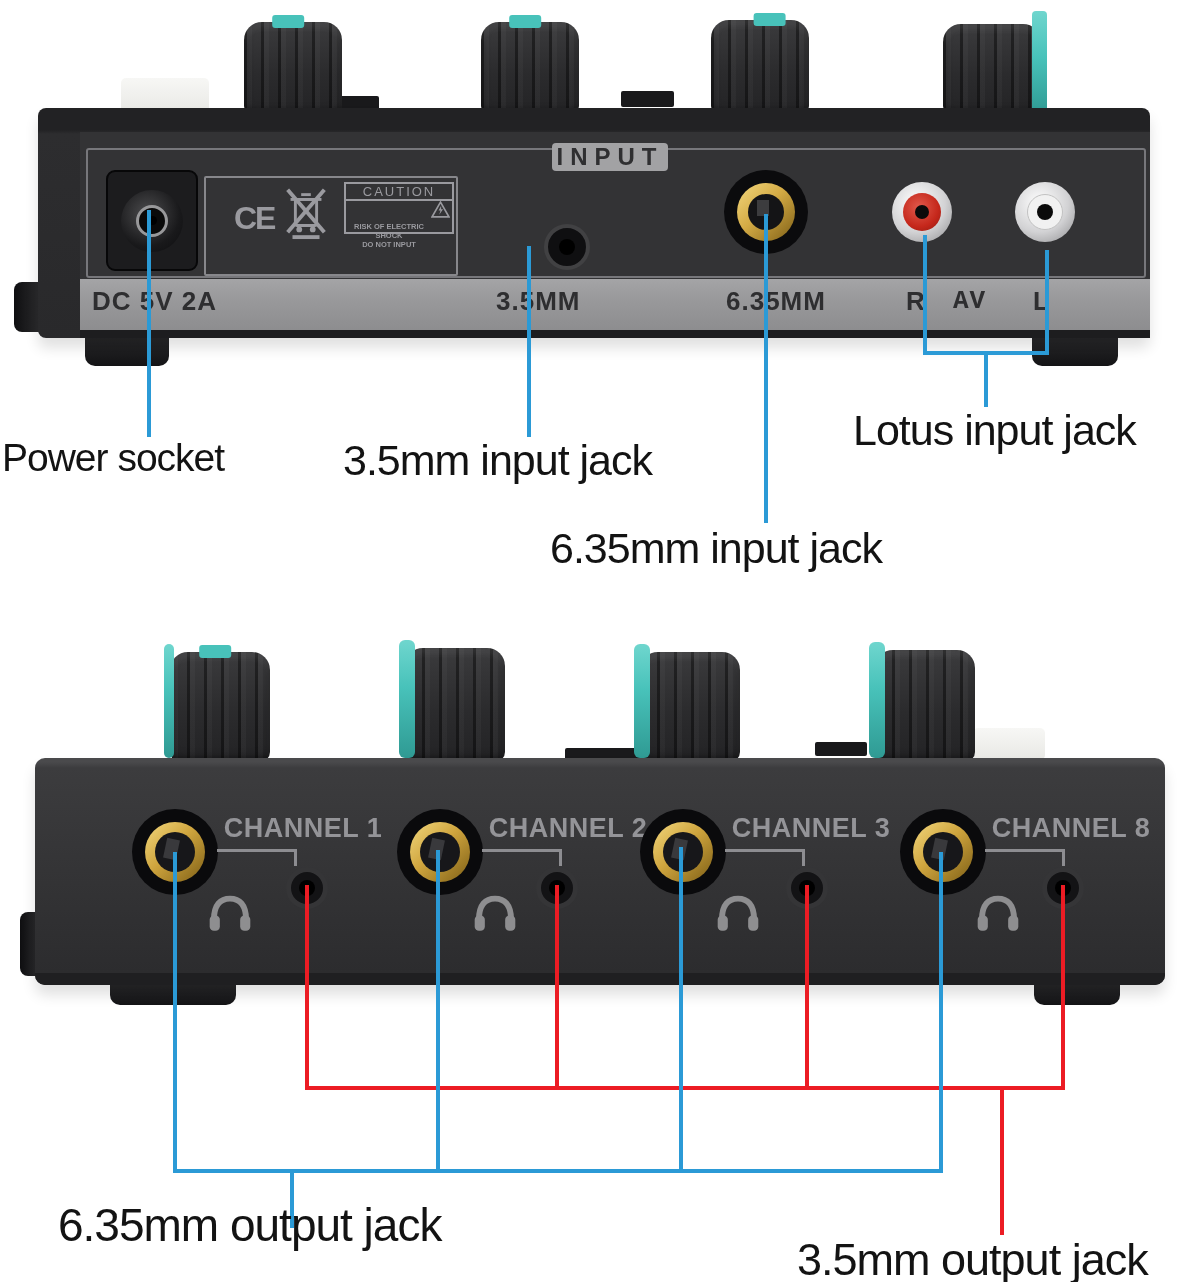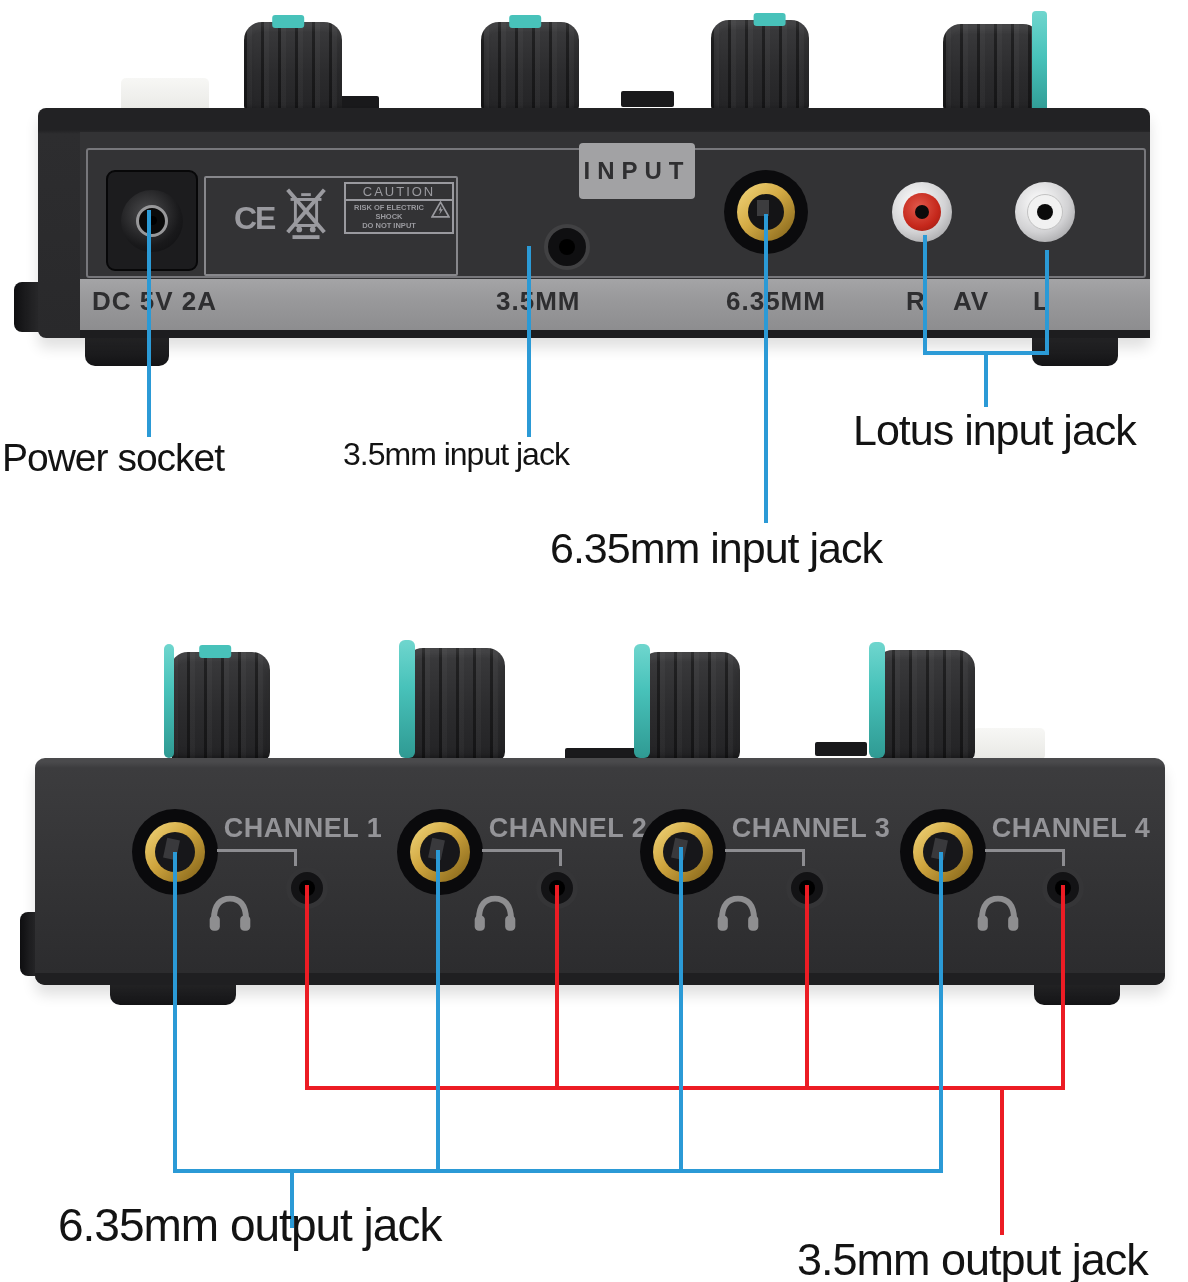--- a/index.html
+++ b/index.html
@@ -35,21 +35,21 @@
     border-radius:8px;box-shadow:0 10px 14px rgba(0,0,0,.12);}
   .back-face{position:absolute;left:42px;top:24px;width:1070px;height:150px;
     background:#333335;}
   .back-outline{position:absolute;left:48px;top:40px;width:1056px;height:126px;
     border:2px solid #77777b;border-radius:3px;}
   .back-strip{position:absolute;left:42px;top:171px;width:1070px;height:51px;
     background:linear-gradient(180deg,#a4a4a6,var(--strip-gray) 40%,#8d8d8f);}
   .back-bottom{position:absolute;left:42px;top:222px;width:1070px;height:8px;background:#1d1d1f;}
   .strip-text{position:absolute;top:178px;font-weight:bold;font-size:26px;color:#2e2e30;letter-spacing:1px;}
 
-  .input-tab{position:absolute;left:541px;top:35px;width:116px;height:56px;z-index:12;
+  .input-tab{position:absolute;left:514px;top:35px;width:116px;height:28px;z-index:12;
     background:#a2a2a4;border-radius:4px;display:flex;align-items:center;justify-content:center;
     font-weight:bold;font-size:24px;letter-spacing:7px;color:#2f2f31;}
 
   .foot{position:absolute;background:linear-gradient(180deg,#2a2a2c,#141416);
     border-radius:4px 4px 10px 10px;z-index:3;}
   .side-plug{position:absolute;background:linear-gradient(90deg,#0e0e10,#2c2c2e);
     border-radius:8px 0 0 8px;z-index:3;}
 
   
   .dc-house{position:absolute;left:68px;top:62px;width:88px;height:97px;background:#1c1c1e;
@@ -61,21 +61,21 @@
     display:flex;align-items:center;justify-content:center;}
   .dc-hole{width:9px;height:9px;border-radius:50%;background:#000;}
 
   
   .silk{position:absolute;left:166px;top:68px;width:250px;height:96px;
     border:2px solid #87878b;border-radius:2px;color:#9a9a9f;}
   .ce{position:absolute;left:28px;top:22px;font-size:32px;font-weight:bold;letter-spacing:-2px;color:#9a9a9f;}
   .caution-box{position:absolute;left:138px;top:4px;width:106px;height:48px;border:2px solid #9a9a9f;}
   .caution-title{font-weight:normal;font-size:13px;letter-spacing:2px;text-align:center;
     border-bottom:2px solid #9a9a9f;line-height:15px;}
-  .caution-l1{font-size:7.5px;font-weight:bold;text-align:center;line-height:9px;margin-top:2px;width:86px;}
+  .caution-l1{font-size:7.5px;font-weight:bold;text-align:center;line-height:9px;margin-top:21px;width:86px;}
   .caution-l2{font-size:7.5px;font-weight:bold;text-align:center;line-height:9px;width:86px;}
   .brand{position:absolute;left:100px;top:56px;font-size:12.5px;font-weight:bold;
     letter-spacing:1.1px;line-height:13.5px;color:#97979b;white-space:nowrap;}
 
   
   .jack35-back{position:absolute;left:506px;top:116px;width:46px;height:46px;border-radius:50%;
     background:#0f0f11;border:4px solid #414143;display:flex;align-items:center;justify-content:center;box-sizing:border-box;}
   .jack35-back .hole{width:16px;height:16px;border-radius:50%;background:#000;}
   .jack635-back{position:absolute;left:686px;top:62px;width:84px;height:84px;border-radius:50%;
     background:#0b0b0d;display:flex;align-items:center;justify-content:center;}
@@ -113,21 +113,21 @@
   .bracket-v{position:absolute;top:849px;width:3px;height:17px;background:#8d8d91;z-index:12;}
   .jack35f{position:absolute;top:867px;width:42px;height:42px;border-radius:50%;z-index:12;box-sizing:border-box;
     background:#131315;border:5px solid #353537;display:flex;align-items:center;justify-content:center;}
   .jack35f .hole35{width:16px;height:16px;border-radius:50%;background:#000;}
   .hp{position:absolute;top:890px;width:44px;height:46px;z-index:12;}
 
   
   .overlay{position:absolute;left:0;top:0;z-index:40;pointer-events:none;}
   .lbl{position:absolute;z-index:50;color:#131313;letter-spacing:-1px;white-space:nowrap;}
   .lbl-power{left:2px;top:436px;font-size:39px;}
-  .lbl-in35{left:343px;top:436px;font-size:32px;}
+  .lbl-in35{left:343px;top:436px;font-size:43px;}
   .lbl-lotus{left:853px;top:406px;font-size:43px;}
   .lbl-in635{left:550px;top:524px;font-size:43px;}
   .lbl-out635{left:58px;top:1198px;font-size:46px;}
   .lbl-out35{left:797px;top:1234px;font-size:45px;}
 </style>
 </head>
 <body>
 
 <div class="stage">
 
@@ -206,21 +206,21 @@
     <div class="rca" style="left:977px;top:74px;">
       <div class="rca-white-ring">
           <div class="rca-hole" style="width:16px;height:16px;"></div>
         </div>
     </div>
 
     <span class="strip-text" style="left:54px;">DC 5V 2A</span>
     <span class="strip-text" style="left:458px;">3.5MM</span>
     <span class="strip-text" style="left:688px;">6.35MM</span>
     <span class="strip-text" style="left:868px;">R</span>
-    <span class="strip-text" style="left:915px;">AV</span>
+    <span class="strip-text" style="left:915px;font-family:Liberation Mono, monospace;">AV</span>
     <span class="strip-text" style="left:995px;">L</span>
   </div>
 
   <div class="switch-white" style="left:973px;top:728px;width:72px;height:32px;"></div>
   <div class="knob" style="left:170px;top:652px;width:100px;height:110px;">
       <span class="teal-top"></span>
       <span class="teal-left" style="width:10px;"></span>
     </div>
   <div class="knob" style="left:405px;top:648px;width:100px;height:114px;">
       <span class="teal-left"></span>
@@ -295,21 +295,21 @@
           <rect x="2" y="27" width="12" height="18" rx="5" fill="#8e8e90"></rect>
           <rect x="38" y="27" width="12" height="18" rx="5" fill="#8e8e90"></rect>
         </svg>
       </div>
       <div class="chgroup">
         <div class="jack635f" style="left:900px">
           <div class="gold-f">
             <div class="hole-f"></div>
           </div>
         </div>
-        <div class="chlabel" style="left:991px">CHANNEL 4</div>
+        <div class="chlabel" style="left:991px">CHANNEL 8</div>
         <div class="bracket-h" style="left:985px"></div>
         <div class="bracket-v" style="left:1062px"></div>
         <div class="jack35f" style="left:1042px">
           <div class="hole35"></div>
         </div>
         <svg class="hp" style="left:976px" viewBox="0 0 52 48">
           <path d="M7 32 C7 14 15 7 26 7 C37 7 45 14 45 32" fill="none" stroke="#8e8e90" stroke-width="7"></path>
           <rect x="2" y="27" width="12" height="18" rx="5" fill="#8e8e90"></rect>
           <rect x="38" y="27" width="12" height="18" rx="5" fill="#8e8e90"></rect>
         </svg>

